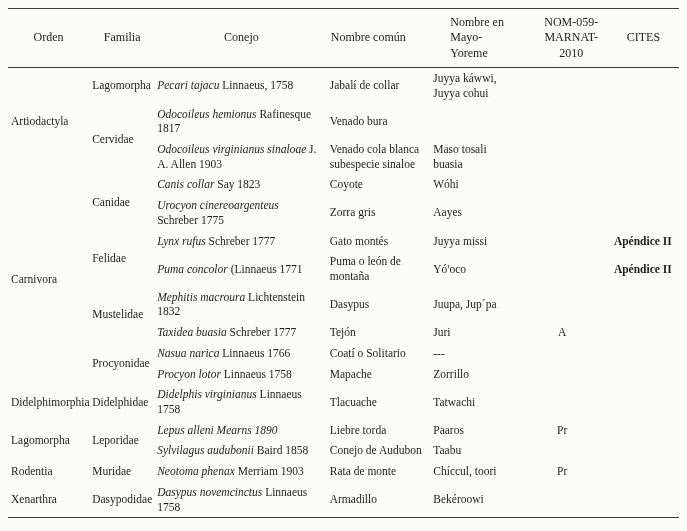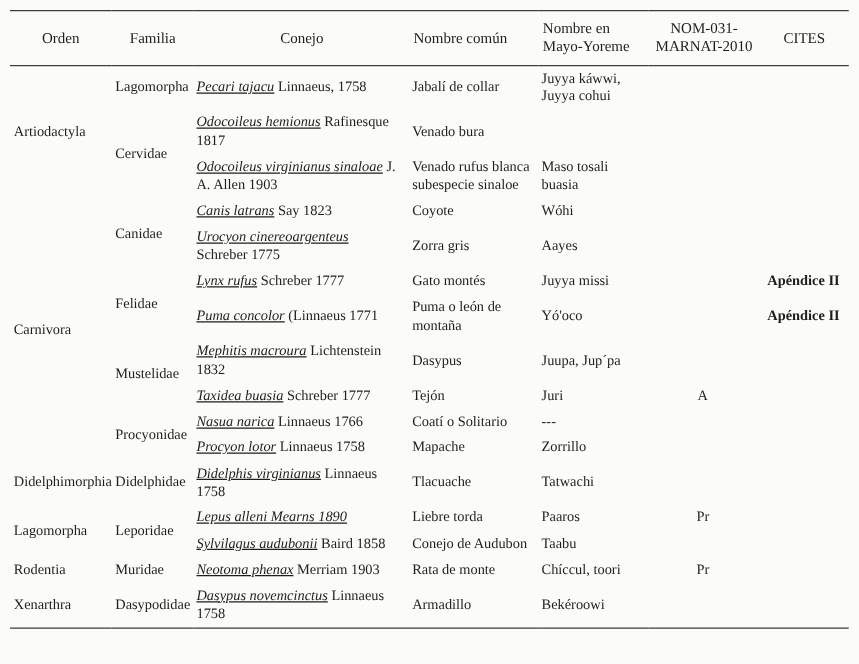--- a/index.html
+++ b/index.html
@@ -11,22 +11,22 @@
          border-top:1px solid #3c3c3c; border-bottom:1px solid #3c3c3c;}
   thead th {font-weight:normal; font-size:12px; text-align:center;
             vertical-align:middle; padding:6px 2px;
             border-bottom:1px solid #3c3c3c;}
   thead th.left {text-align:left; padding-left:3px;}
   tbody td {vertical-align:middle; padding:3px 4px 3px 2px;}
   td.orden, td.familia {padding-left:3px;}
   td.especie {padding-right:8px;}
   td.nom {text-align:center;}
   td.cites {padding-left:6px;font-weight:bold;}
-  .sci {font-style:italic;text-decoration:underline;}
-  .hline {display:block;}
+  .sci {font-style:italic;}
+  .hline {display:block;margin-left:16px;}
 </style>
 </head>
 <body>
 
 <div class="page">
 <table>
   <colgroup>
     <col style="width:80px">
         <col style="width:65px">
         <col style="width:170px">
@@ -39,21 +39,21 @@
     <tr>
       <th>Orden</th>
       <th>Familia</th>
       <th>Conejo</th>
       <th class="left">Nombre común</th>
       <th class="left">
         <span class="hline">Nombre en</span>
         <span class="hline">Mayo-Yoreme</span>
       </th>
       <th>
-        <span class="hline">NOM-031-</span>
+        <span class="hline">NOM-059-</span>
         <span class="hline">MARNAT-2010</span>
       </th>
       <th>CITES</th>
     </tr>
   </thead>
   <tbody>
     <tr>
       <td class="orden" rowspan="3">Artiodactyla</td>
       <td class="familia">Lagomorpha</td>
       <td class="especie"><i class="sci">Pecari tajacu</i> <span>Linnaeus, 1758</span></td>
@@ -65,29 +65,29 @@
     <tr>
       <td class="familia" rowspan="2">Cervidae</td>
       <td class="especie"><i class="sci">Odocoileus hemionus</i> <span>Rafinesque 1817</span></td>
       <td class="comun">Venado bura</td>
       <td class="mayo"></td>
       <td class="nom"></td>
       <td class="cites"></td>
     </tr>
     <tr>
       <td class="especie"><i class="sci">Odocoileus virginianus sinaloae</i> <span>J. A. Allen 1903</span></td>
-      <td class="comun">Venado rufus blanca subespecie sinaloe</td>
+      <td class="comun">Venado cola blanca subespecie sinaloe</td>
       <td class="mayo">Maso tosali buasia</td>
       <td class="nom"></td>
       <td class="cites"></td>
     </tr>
     <tr>
       <td class="orden" rowspan="8">Carnivora</td>
       <td class="familia" rowspan="2">Canidae</td>
-      <td class="especie"><i class="sci">Canis latrans</i> <span>Say 1823</span></td>
+      <td class="especie"><i class="sci">Canis collar</i> <span>Say 1823</span></td>
       <td class="comun">Coyote</td>
       <td class="mayo">Wóhi</td>
       <td class="nom"></td>
       <td class="cites"></td>
     </tr>
     <tr>
       <td class="especie"><i class="sci">Urocyon cinereoargenteus</i> <span>Schreber 1775</span></td>
       <td class="comun">Zorra gris</td>
       <td class="mayo">Aayes</td>
       <td class="nom"></td>

